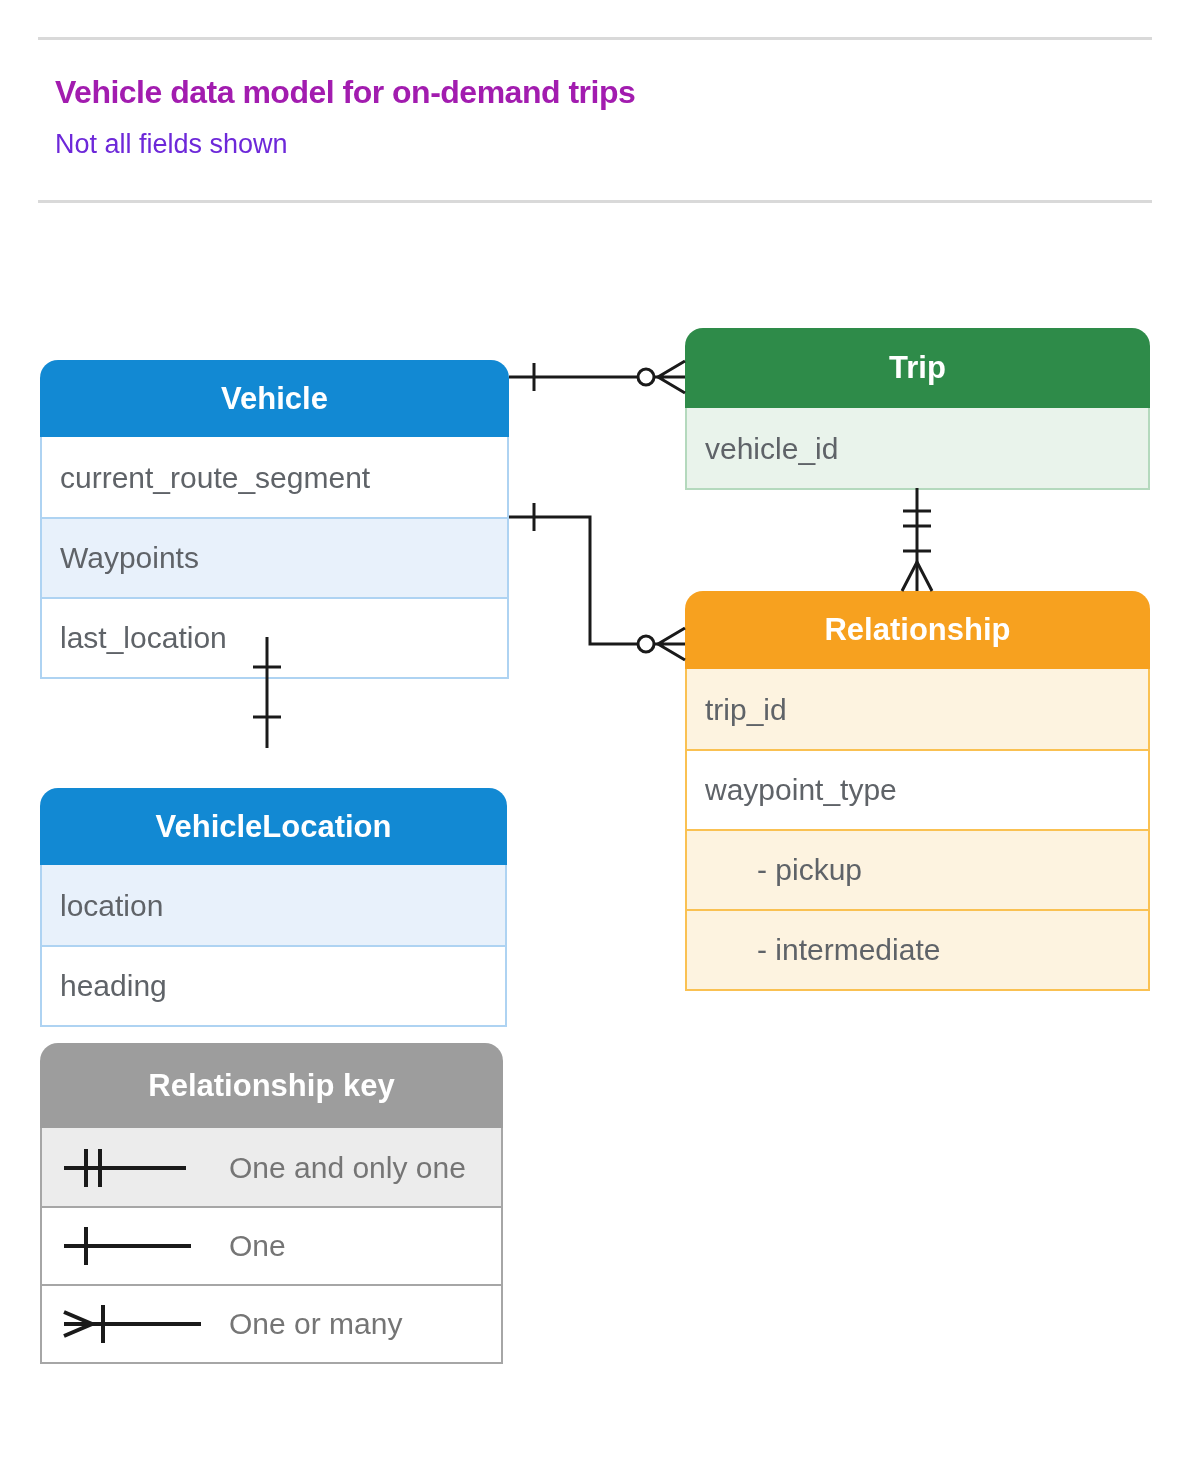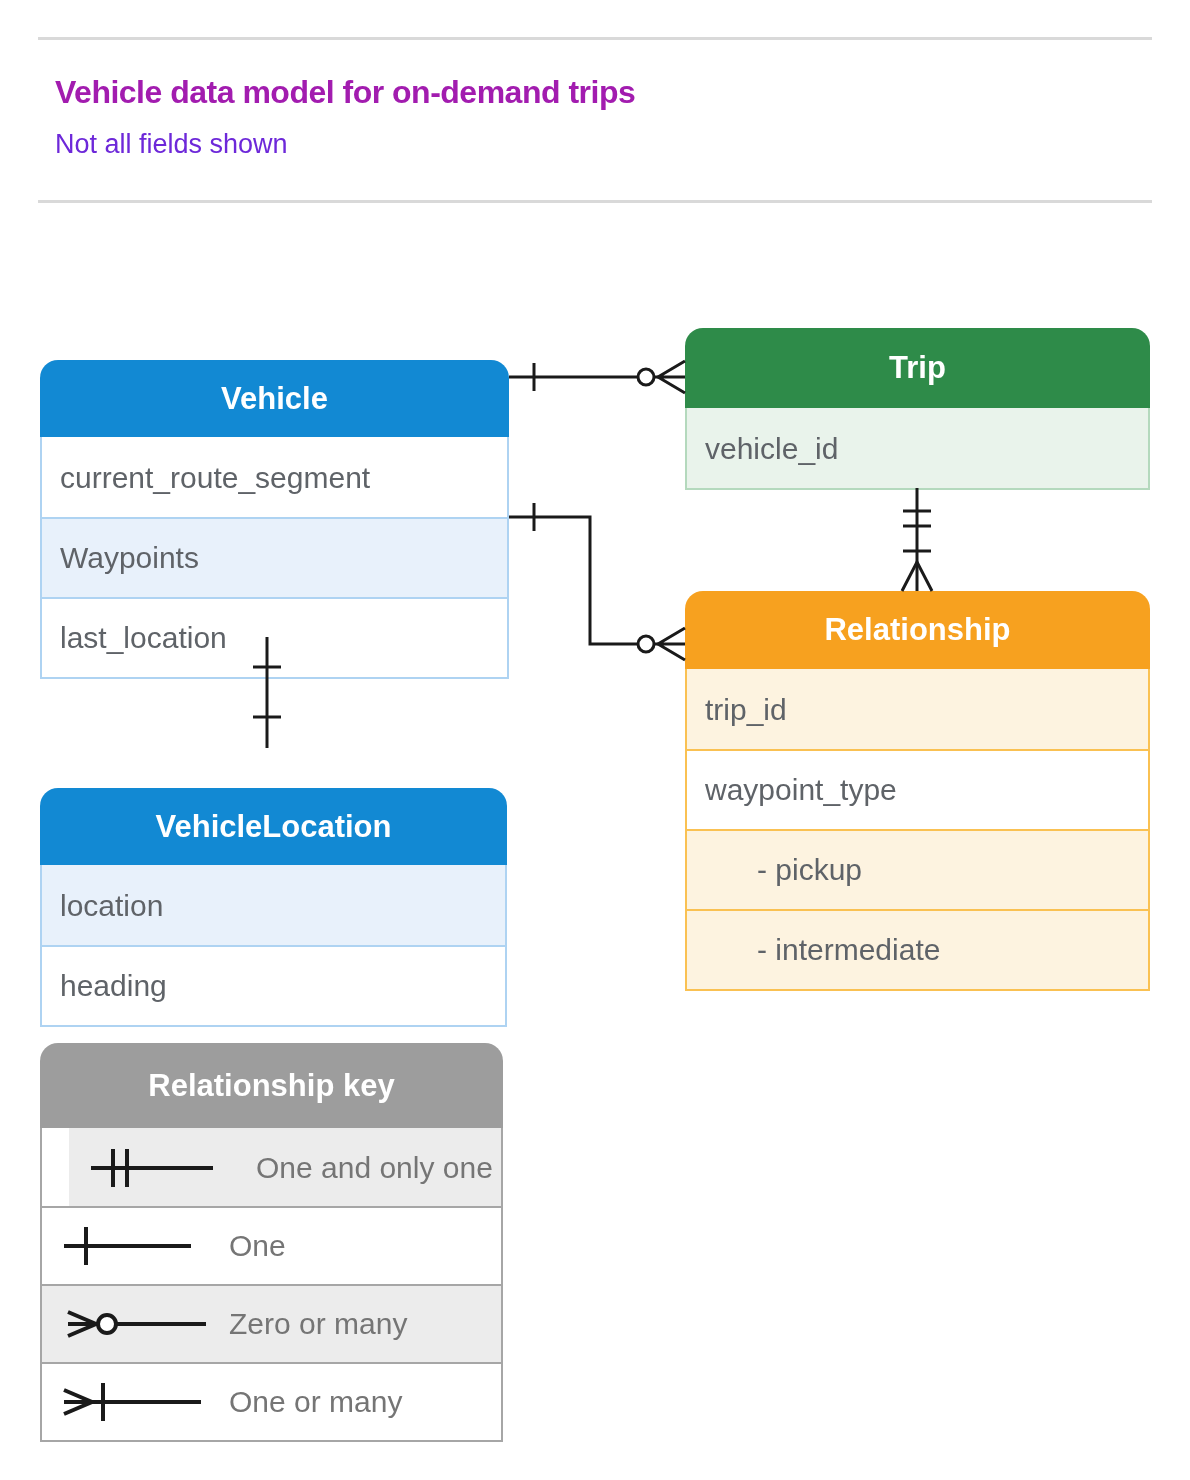--- a/index.html
+++ b/index.html
@@ -38,21 +38,21 @@
   .orange .tbody{border-color:#fac152;}
   .orange .trow{border-top-color:#fac152;}
   .orange .trow:first-child{border-top-color:transparent;}
   .orange .trow.tint{background:#fdf3e0;}
   
   .gray .thead{background:#9d9d9d;}
   .gray .tbody{border-color:#a6a6a6;}
 
   .krow{height:78px;display:flex;align-items:center;box-sizing:border-box;border-top:2px solid transparent;}
   .gray .krow{border-top-color:#a6a6a6;}
-  .gray .krow:first-child{border-top-color:transparent;margin-left:27px;}
+  .gray .krow:first-child{border-top-color:transparent;}
   .gray .krow.tint{background:#ececec;}
   .ksym{width:165px;height:64px;margin-left:14px;flex:0 0 auto;}
   .ksym path{stroke:#1a1a1a;stroke-width:4;fill:none;}
   .ksym circle{stroke:#1a1a1a;stroke-width:4;fill:#ffffff;}
   .klabel{font-size:30px;color:#757575;margin-left:8px;}
 
   #connectors{position:absolute;left:0;top:0;pointer-events:none;}
   #connectors path{stroke:#1a1a1a;stroke-width:3;fill:none;}
   #connectors circle{stroke:#1a1a1a;stroke-width:3;fill:#ffffff;}
 </style>
@@ -111,29 +111,20 @@
         </svg>
         <span class="klabel">One and only one</span>
       </div>
       <div class="krow">
         <svg class="ksym" viewBox="0 0 165 64">
           <path d="M8 32 H135"></path>
             <path d="M30 13 V51"></path>
         </svg>
         <span class="klabel">One</span>
       </div>
-      <div class="krow tint">
-        <svg class="ksym" viewBox="0 0 165 64">
-          <path d="M40 32 H150"></path>
-            <path d="M12 20 L40 32 L12 44"></path>
-            <path d="M12 32 H40"></path>
-          <circle cx="51" cy="32" r="9"></circle>
-        </svg>
-        <span class="klabel">Zero or many</span>
-      </div>
       <div class="krow">
         <svg class="ksym" viewBox="0 0 165 64">
           <path d="M36 32 H145"></path>
             <path d="M8 20 L36 32 L8 44"></path>
             <path d="M8 32 H36"></path>
             <path d="M47 13 V51"></path>
         </svg>
         <span class="klabel">One or many</span>
       </div>
     </div>

